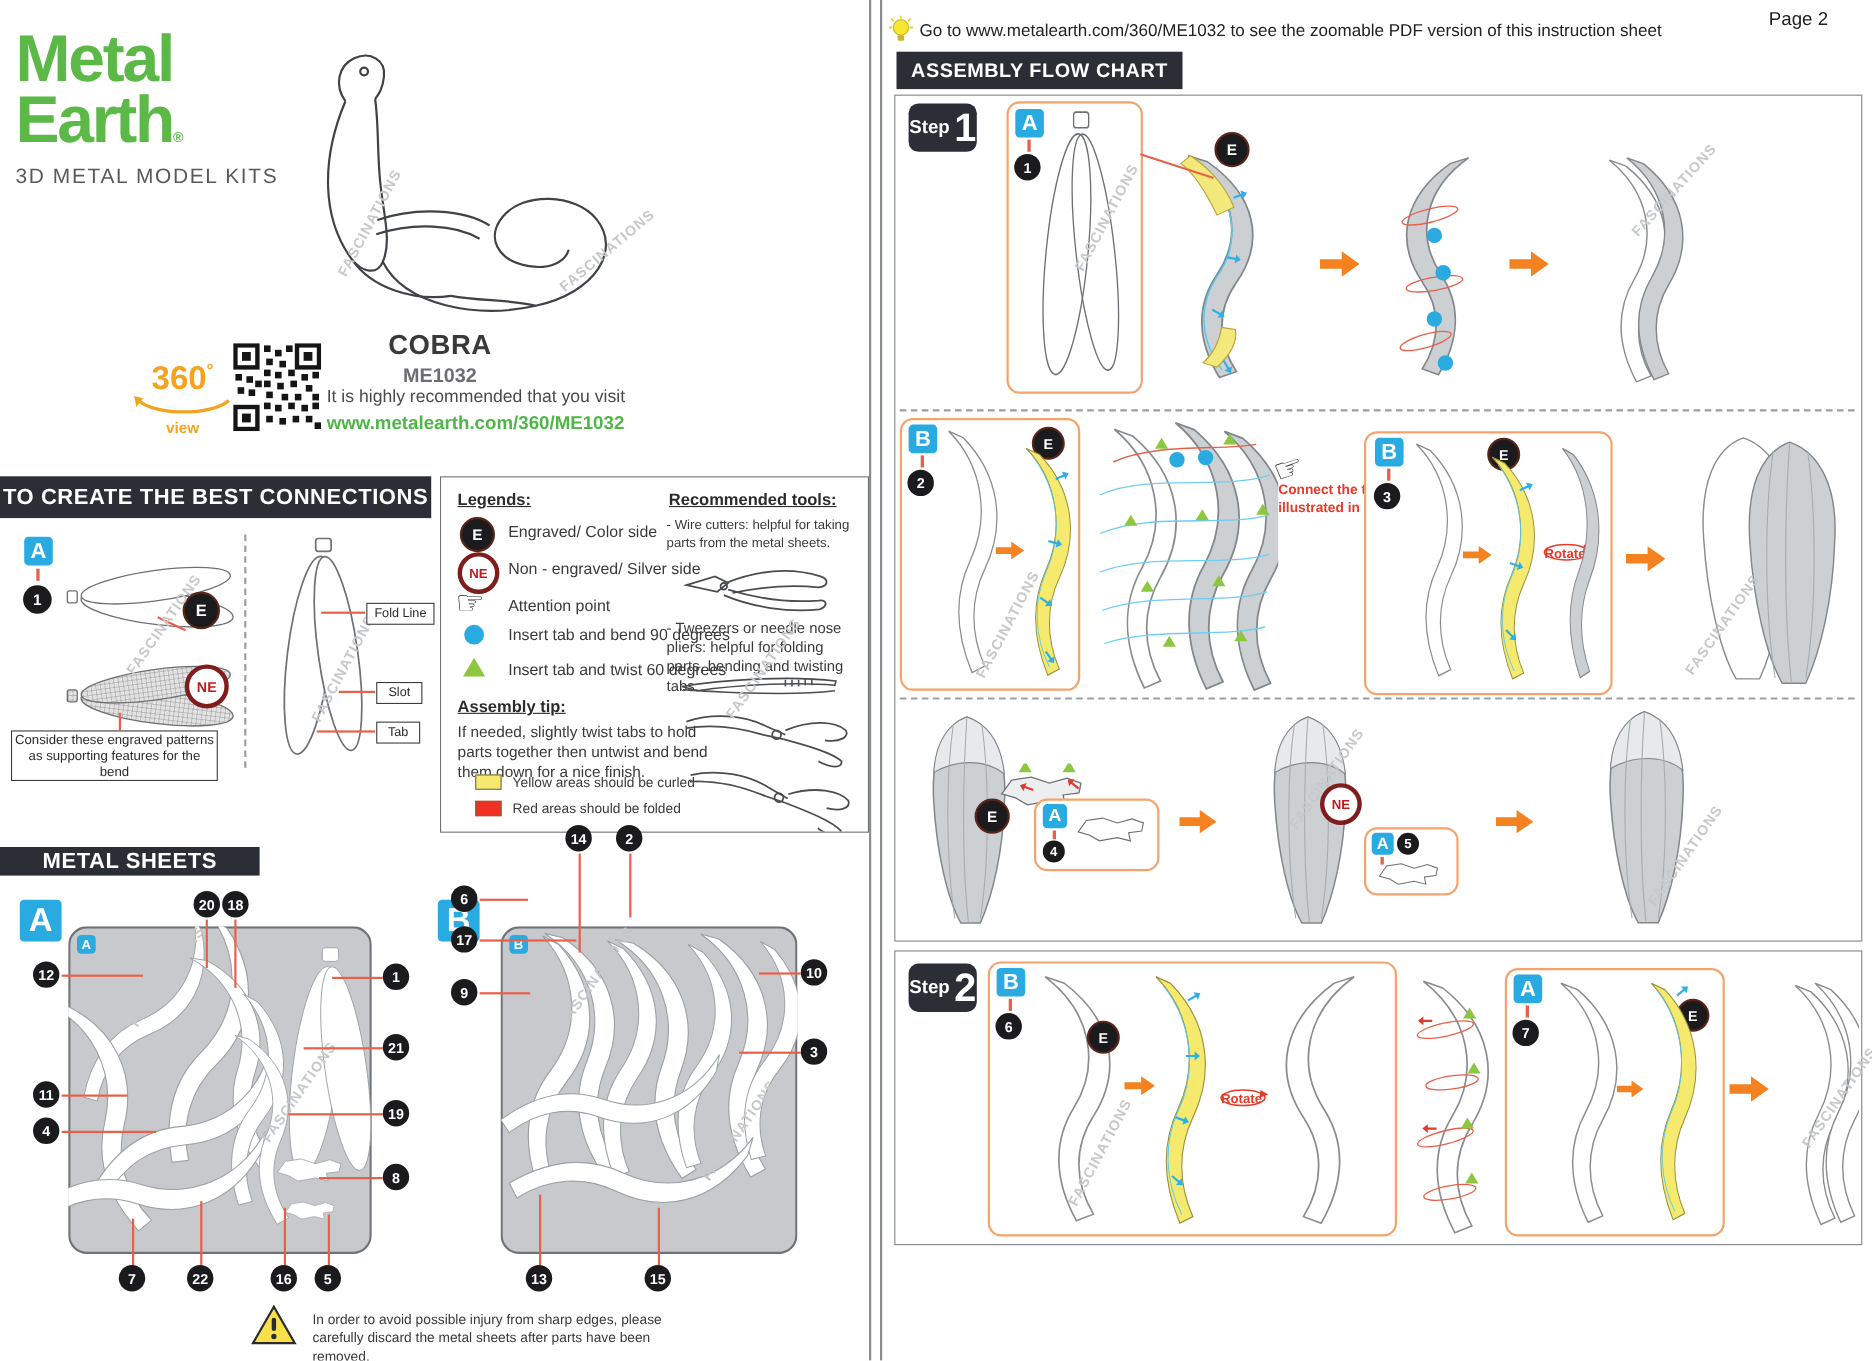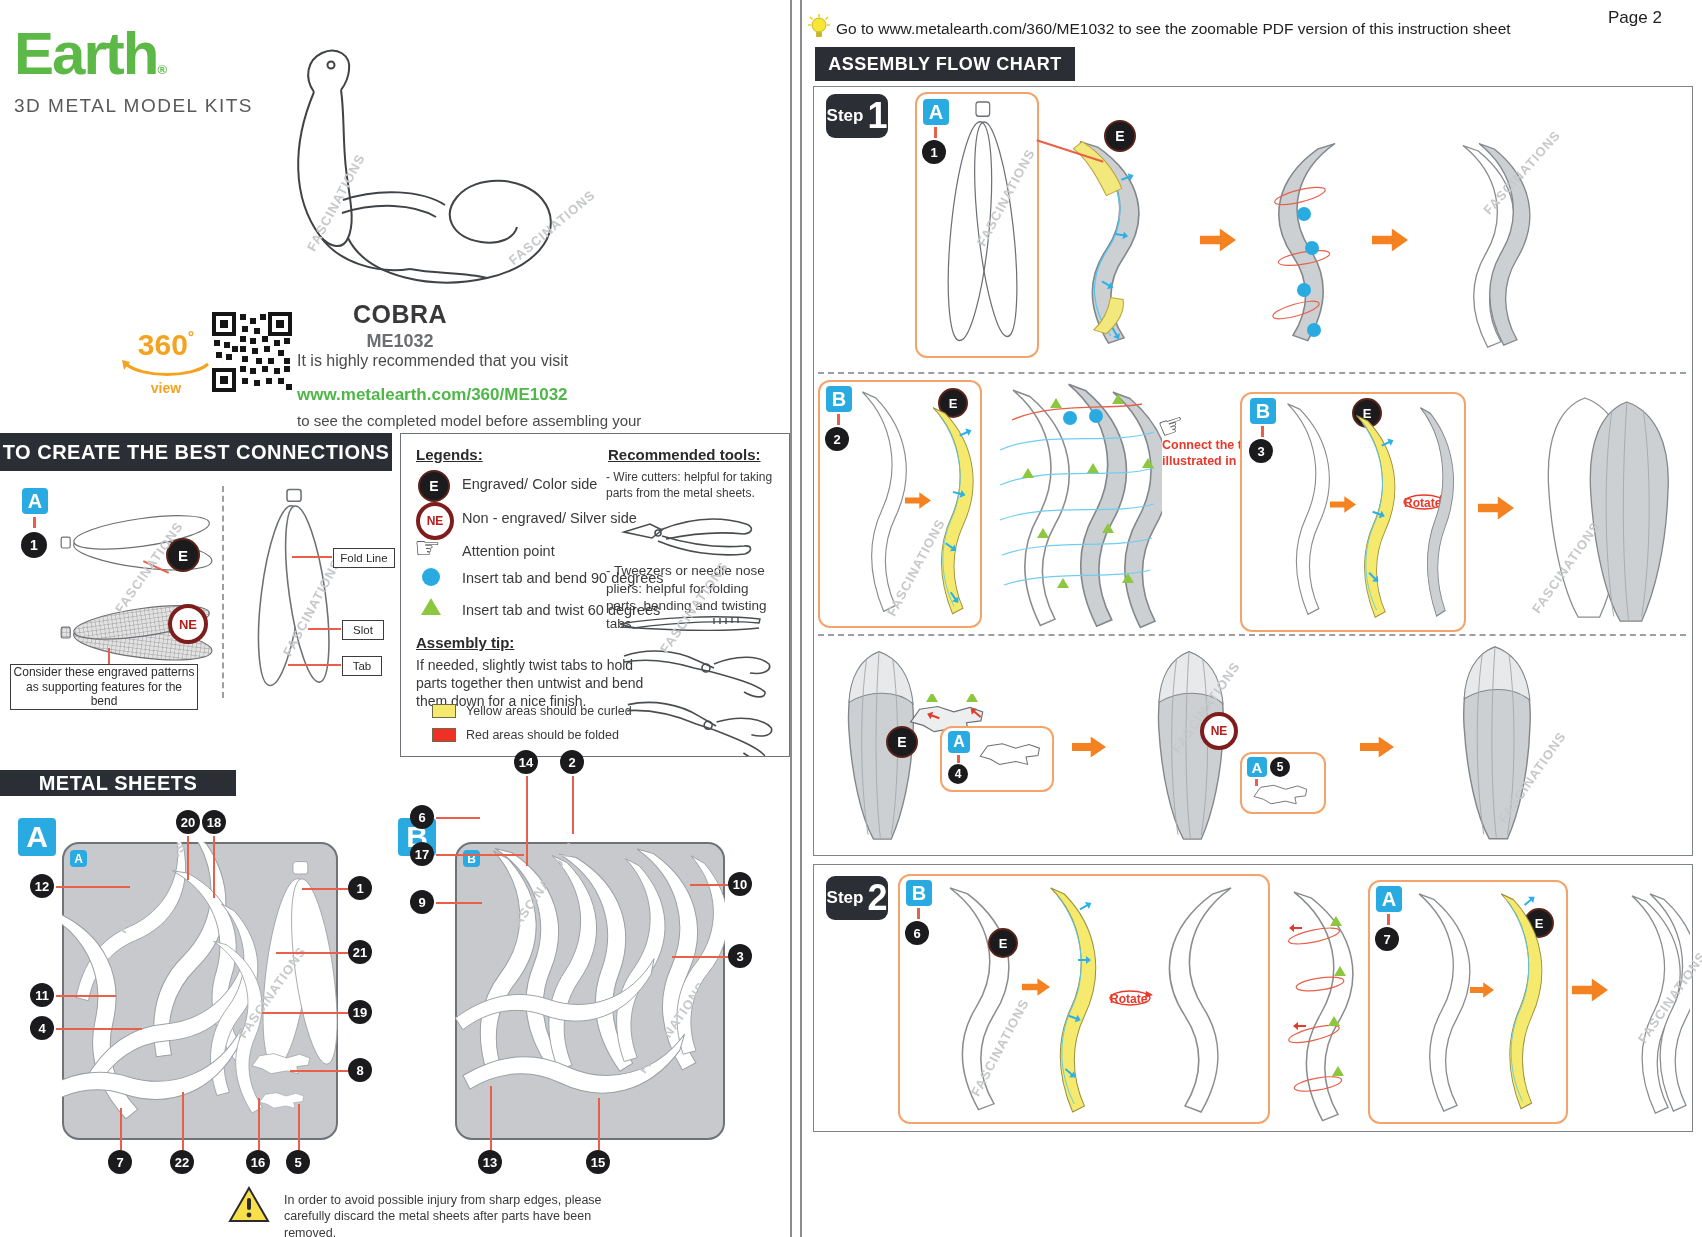--- a/index.html
+++ b/index.html
@@ -138,38 +138,38 @@
           <rect x="37" y="36" width="3" height="3"></rect>
   </g>
   <g id="g-rot">
     <ellipse cx="22" cy="8" rx="20" ry="7" fill="none" stroke="#e8392b" stroke-width="1.4"></ellipse>
     <polygon points="38,1 45,5 37,8" fill="#e8392b"></polygon>
   </g>
 </defs>
 </svg>
 
 <div class="abs" style="left:14px;top:26px">
+  <div class="logo">Metal</div>
   <div class="logo" style="display:inline-block">Earth</div><span style="font-size:13px;color:#5cb947;font-weight:bold">®</span>
   <div class="tagline" style="margin-top:14px">3D METAL MODEL KITS</div>
 </div>
 
 <svg class="abs" style="left:225px;top:38px" width="350" height="252" viewBox="0 0 340 252">
   <use href="#g-hero" stroke="#3f4246" stroke-width="2"></use>
 </svg>
 <span class="wm" style="left:282px;top:195px;transform:rotate(-62deg)">FASCINATIONS</span>
 <span class="wm" style="left:498px;top:220px;transform:rotate(-40deg)">FASCINATIONS</span>
 
 <div class="abs" style="left:250px;top:300px;width:300px;text-align:center">
   <div style="font-size:25px;font-weight:800;color:#39393b;letter-spacing:.5px">COBRA</div>
   <div style="font-size:18px;font-weight:bold;color:#6d6e71;margin-top:2px">ME1032</div>
 </div>
 <div class="abs" style="left:297px;top:352px;width:360px">
   <div style="font-size:16px;color:#4a4a4c">It is highly recommended that you visit</div>
-  <div style="font-size:17px;font-weight:bold;color:#4eb748;margin-top:15px">www.metalearth.com/360/ME1032</div>
-  <div style="font-size:15px;color:#4a4a4c;margin-top:7px">to see the completed model before assembling your own</div>
+  <div style="font-size:17px;font-weight:bold;color:#4eb748;margin-top:5px">www.metalearth.com/360/ME1032</div>
 </div>
 
 <div class="abs" style="left:118px;top:330px;width:96px;text-align:center">
   <div style="font-size:30px;font-weight:800;color:#f5a31f;line-height:1"><span>360</span><span style="font-size:16px;vertical-align:top">°</span></div>
   <svg width="96" height="20" viewBox="0 0 96 20">
     <path d="M8,4 C24,18 74,18 90,4" stroke="#f5a31f" stroke-width="3" fill="none"></path>
     <polygon points="4,0 12,2 6,10" fill="#f5a31f"></polygon>
   </svg>
   <div style="font-size:14px;font-weight:bold;color:#f5a31f;margin-top:-4px">view</div>
 </div>

